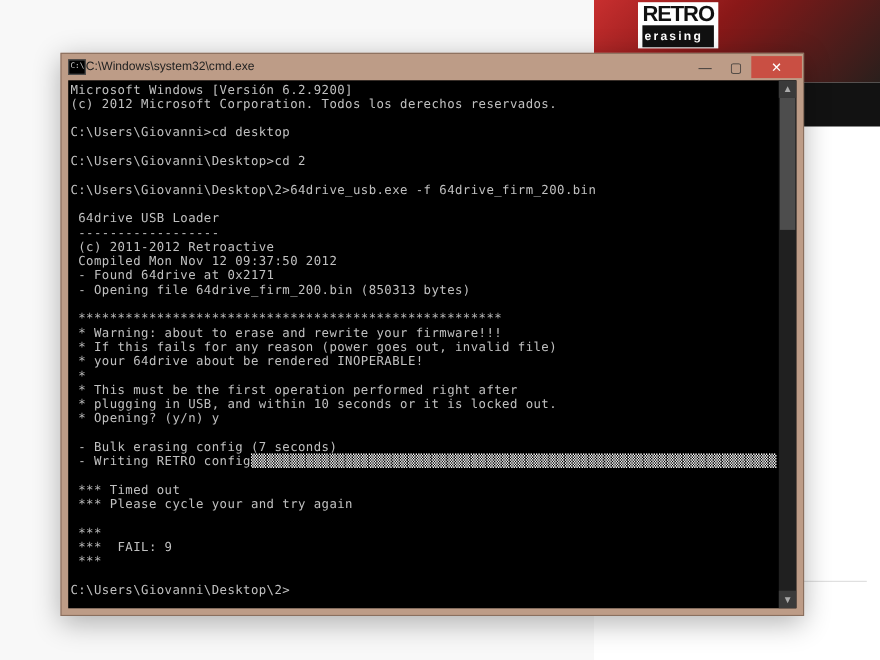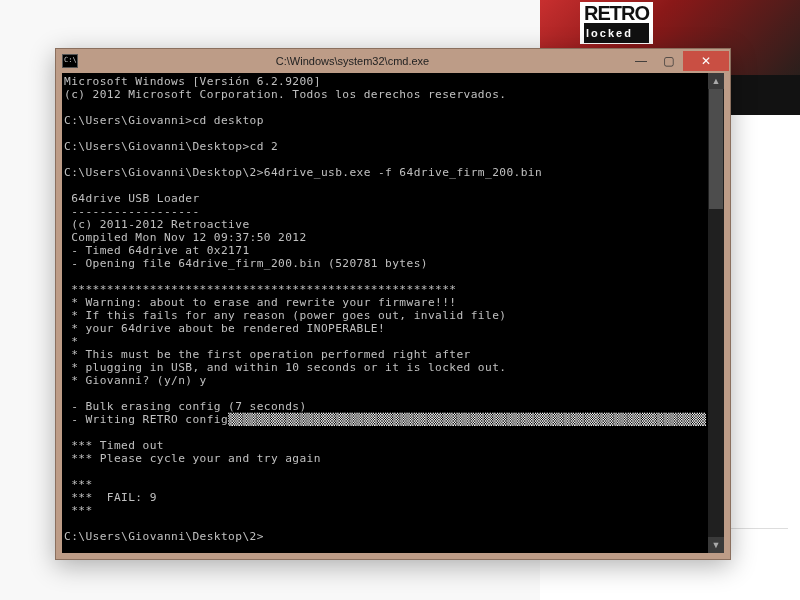--- a/index.html
+++ b/index.html
@@ -71,21 +71,21 @@
     font-size: 11px; color: #222;
     position: relative;
   }
   .cmd-icon {
     width: 16px; height: 14px; margin-left: 6px;
     background: #000; border: 1px solid #555;
     display: flex; align-items: flex-start; justify-content: flex-start;
     font-size: 7px; color: #ccc; padding: 1px;
     font-family: monospace;
   }
-  .cmd-title { flex: 1; text-align: center; font-family: "Segoe UI", Arial, sans-serif; }
+  .cmd-title { flex: 1; font-family: "Segoe UI", Arial, sans-serif; }
   .cmd-controls { display: flex; height: 20px; margin-right: 1px; }
   .cmd-btn {
     width: 28px; height: 20px; display: flex;
     align-items: center; justify-content: center;
     font-size: 12px;
   }
   .cmd-btn.min, .cmd-btn.max { color: #333; }
   .cmd-btn.close { background: #c94f43; color: #fff; width: 46px; }
   .cmd-body {
     position: absolute; left: 6px; right: 6px; top: 24px; bottom: 6px;
@@ -120,21 +120,21 @@
     color: #fff;
   }
 </style>
 </head>
 <body>
 
 <div class="bg-page">
   <div class="bg-header-img">
     <div class="bg-logo">
       <span>RETRO</span>
-      <span class="sub">locked</span>
+      <span class="sub">erasing</span>
     </div>
   </div>
   <div class="bg-nav">
     <span><span>ARCH</span> <span class="arrow">▾</span></span>
     <span>M</span>
   </div>
   <div class="bg-content">
     <input type="text" value="can't u" style="">
     <div class="btns">
       <button>e</button>
@@ -169,31 +169,31 @@
 <span>C:\Users\Giovanni&gt;cd desktop</span>
 <span></span>
 <span>C:\Users\Giovanni\Desktop&gt;cd 2</span>
 <span></span>
 <span>C:\Users\Giovanni\Desktop\2&gt;64drive_usb.exe -f 64drive_firm_200.bin</span>
 <span></span>
 <span> 64drive USB Loader</span>
 <span> ------------------</span>
 <span> (c) 2011-2012 Retroactive</span>
 <span> Compiled Mon Nov 12 09:37:50 2012</span>
-<span> - Timed 64drive at 0x2171</span>
-<span> - Opening file 64drive_firm_200.bin (520781 bytes)</span>
+<span> - Found 64drive at 0x2171</span>
+<span> - Opening file 64drive_firm_200.bin (850313 bytes)</span>
 <span></span>
 <span> ******************************************************</span>
 <span> * Warning: about to erase and rewrite your firmware!!!</span>
 <span> * If this fails for any reason (power goes out, invalid file)</span>
 <span> * your 64drive about be rendered INOPERABLE!</span>
 <span> *</span>
 <span> * This must be the first operation performed right after</span>
 <span> * plugging in USB, and within 10 seconds or it is locked out.</span>
-<span> * Giovanni? (y/n) y</span>
+<span> * Opening? (y/n) y</span>
 <span></span>
 <span> - Bulk erasing config (7 seconds)</span>
 <span> - Writing RETRO config</span><span class="progress-bar">▒▒▒▒▒▒▒▒▒▒▒▒▒▒▒▒▒▒▒▒▒▒▒▒▒▒▒▒▒▒▒▒▒▒▒▒▒▒▒▒▒▒▒▒▒▒▒▒▒▒▒▒▒▒▒▒▒▒▒▒▒▒▒▒▒▒▒</span>
 <span></span>
 <span> *** Timed out</span>
 <span> *** Please cycle your and try again</span>
 <span></span>
 <span> ***</span>
 <span> ***  FAIL: 9</span>
 <span> ***</span>

